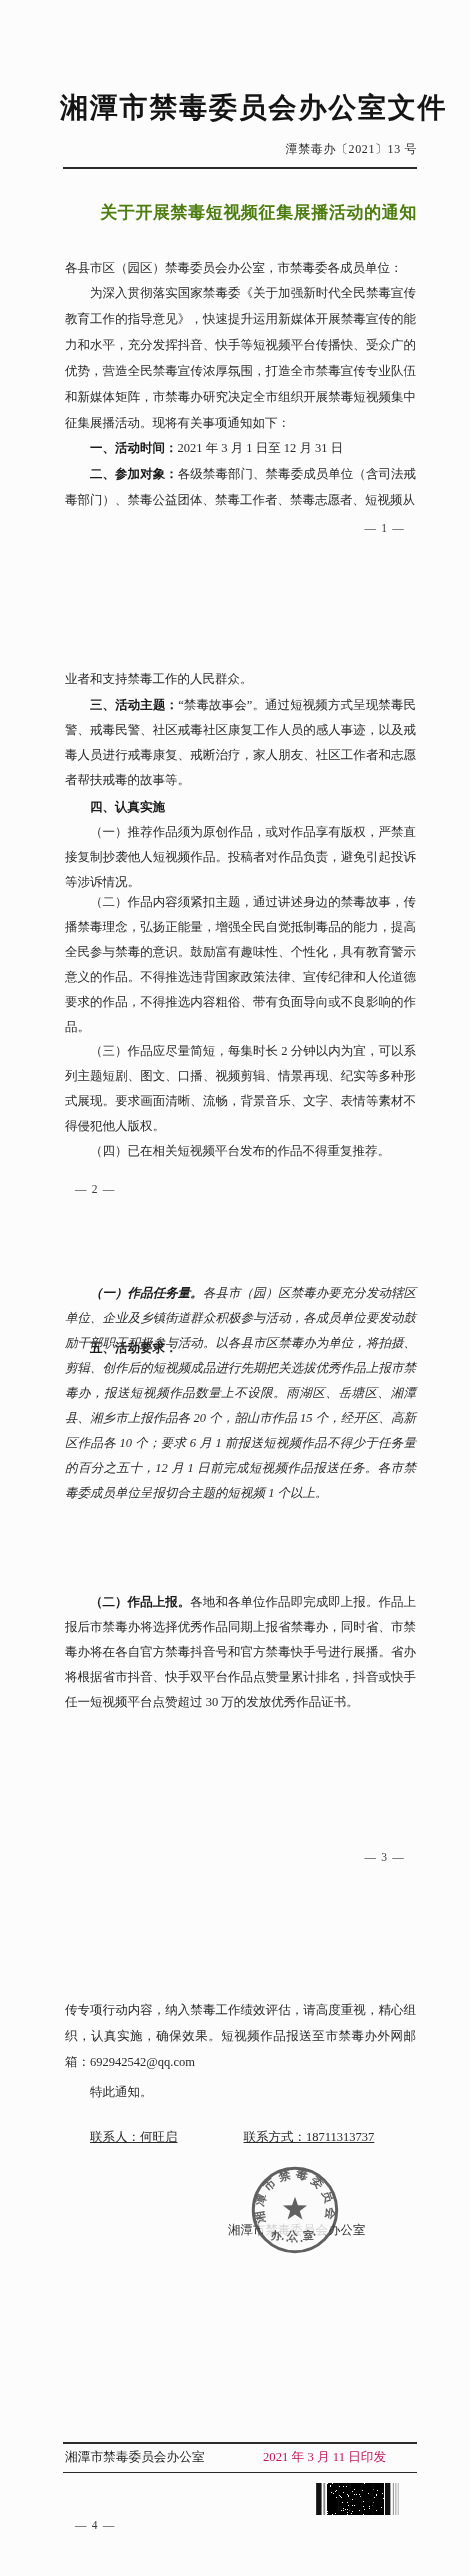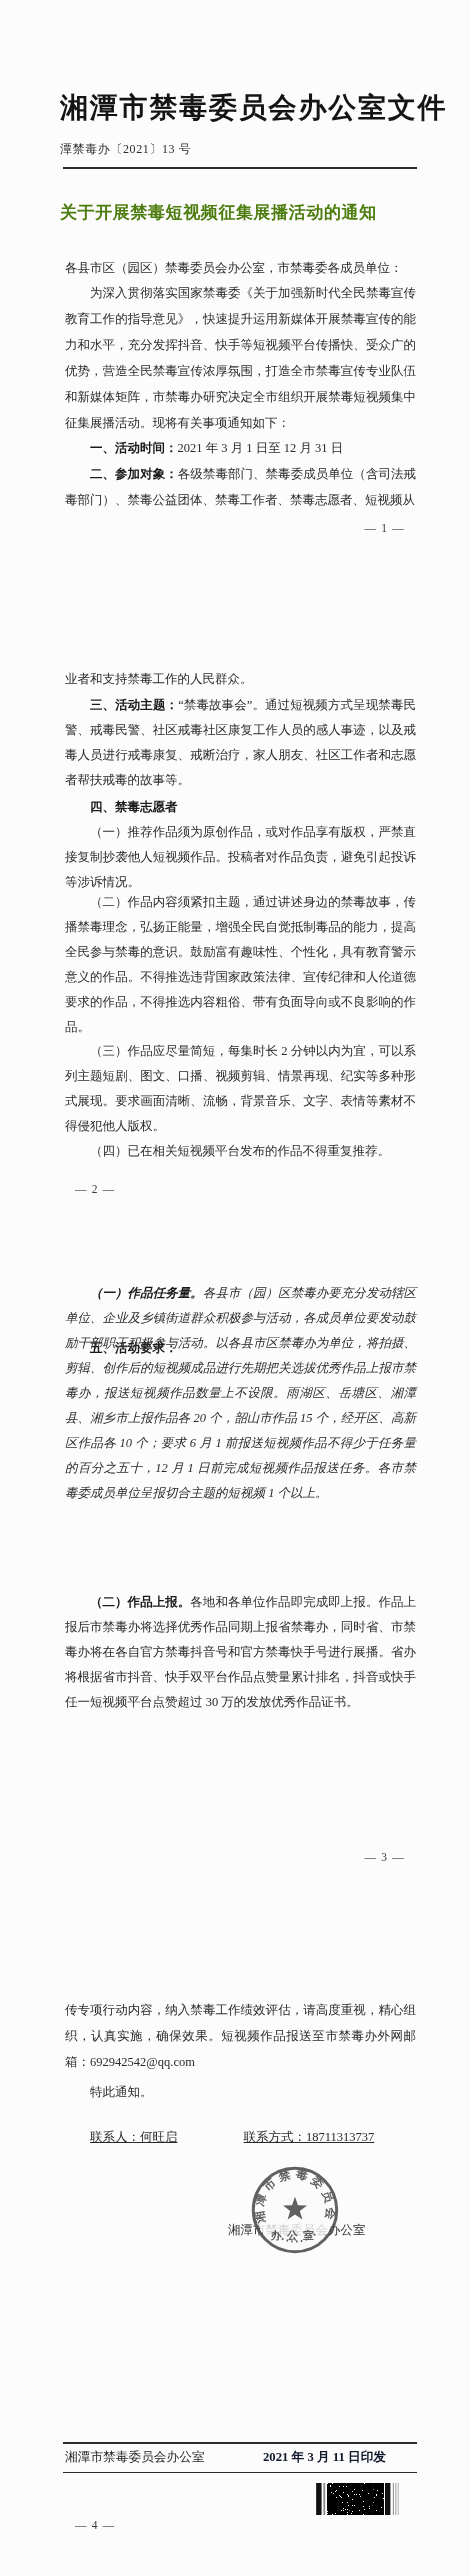--- a/index.html
+++ b/index.html
@@ -6,21 +6,21 @@
   .doc{
     position:relative;
     width:470px;height:2576px;
     margin:0 auto;
     background:#fcfcfc;
     font-family:"Liberation Serif","DejaVu Serif",serif;
     color:#262626;
     overflow:hidden;
   }
   .abs{position:absolute;}
-  .center{left:60px;width:357px;text-align:left;}
+  .center{left:60px;width:357px;text-align:right;}
   .letterhead{
     top:89px;
     font-size:28px;font-weight:700;letter-spacing:1.8px;
     color:#141414;white-space:nowrap;
   }
   .doc-no{top:141px;font-size:12px;letter-spacing:0.6px;color:#2a2a2a;}
   .rule{left:63px;width:354px;height:1.8px;background:#2b2b2b;}
   .rule-top{top:167px;}
   .notice-title{
     top:201px;font-size:17px;font-weight:700;letter-spacing:0.6px;color:#4d7c0f;
@@ -43,21 +43,21 @@
   .contact-row .gap{display:inline-block;width:66px;}
   .contact-row .lead{display:inline-block;width:25px;}
   .issuer-line{
     left:228px;top:2222px;
     font-size:12.4px;color:#2e2e2e;white-space:nowrap;letter-spacing:0.1px;
   }
   .seal{left:250px;top:2165px;opacity:.86;}
   .footer-rule-a{top:2442px;height:1.8px;}
   .footer-rule-b{top:2472px;height:1.2px;}
   .footer-office{left:65px;top:2449px;font-size:12.7px;color:#262626;white-space:nowrap;}
-  .footer-date{left:263px;top:2449px;font-size:12.7px;color:#0f172a;white-space:nowrap;font-weight:bold;}
+  .footer-date{left:263px;top:2449px;font-size:12.7px;color:#be185d;white-space:nowrap;}
   .barcode{left:316px;top:2483px;}
 </style>
 </head>
 <body>
 
 <div class="doc">
 
   <div class="abs center letterhead">湘潭市禁毒委员会办公室文件</div>
   <div class="abs center doc-no">潭禁毒办〔2021〕13 号</div>
   <div class="abs rule rule-top"></div>
@@ -71,21 +71,21 @@
   <div class="abs body-text lh43 indent" style="top:435px;"><span class="bl">一、活动时间：</span><span>2021 年 3 月 1 日至 12 月 31 日</span></div>
 
   <div class="abs body-text lh43 indent" style="top:461px;"><span class="bl">二、参加对象：</span><span>各级禁毒部门、禁毒委成员单位（含司法戒毒部门）、禁毒公益团体、禁毒工作者、禁毒志愿者、短视频从</span></div>
 
   <div class="abs pageno pn-right" style="top:522px;">— 1 —</div>
 
   <div class="abs body-text lh41" style="top:667px;">业者和支持禁毒工作的人民群众。</div>
 
   <div class="abs body-text lh41 indent" style="top:693px;"><span class="bl">三、活动主题：</span><span>“禁毒故事会”。通过短视频方式呈现禁毒民警、戒毒民警、社区戒毒社区康复工作人员的感人事迹，以及戒毒人员进行戒毒康复、戒断治疗，家人朋友、社区工作者和志愿者帮扶戒毒的故事等。</span></div>
 
-  <div class="abs body-text lh41 indent bl" style="top:795px;">四、禁毒志愿者</div>
+  <div class="abs body-text lh41 indent bl" style="top:795px;">四、认真实施</div>
 
   <div class="abs body-text lh41 indent" style="top:820px;">（一）推荐作品须为原创作品，或对作品享有版权，严禁直接复制抄袭他人短视频作品。投稿者对作品负责，避免引起投诉等涉诉情况。</div>
   <div class="abs body-text lh41 indent" style="top:890px;">（二）作品内容须紧扣主题，通过讲述身边的禁毒故事，传播禁毒理念，弘扬正能量，增强全民自觉抵制毒品的能力，提高全民参与禁毒的意识。鼓励富有趣味性、个性化，具有教育警示意义的作品。不得推选违背国家政策法律、宣传纪律和人伦道德要求的作品，不得推选内容粗俗、带有负面导向或不良影响的作品。</div>
   <div class="abs body-text lh41 indent" style="top:1039px;">（三）作品应尽量简短，每集时长 2 分钟以内为宜，可以系列主题短剧、图文、口播、视频剪辑、情景再现、纪实等多种形式展现。要求画面清晰、流畅，背景音乐、文字、表情等素材不得侵犯他人版权。</div>
   <div class="abs body-text lh41 indent" style="top:1139px;">（四）已在相关短视频平台发布的作品不得重复推荐。</div>
 
   <div class="abs pageno pn-left" style="top:1183px;">— 2 —</div>
 
   <div class="abs body-text lh42 indent bl" style="top:1336px;">五、活动要求：</div>
 

